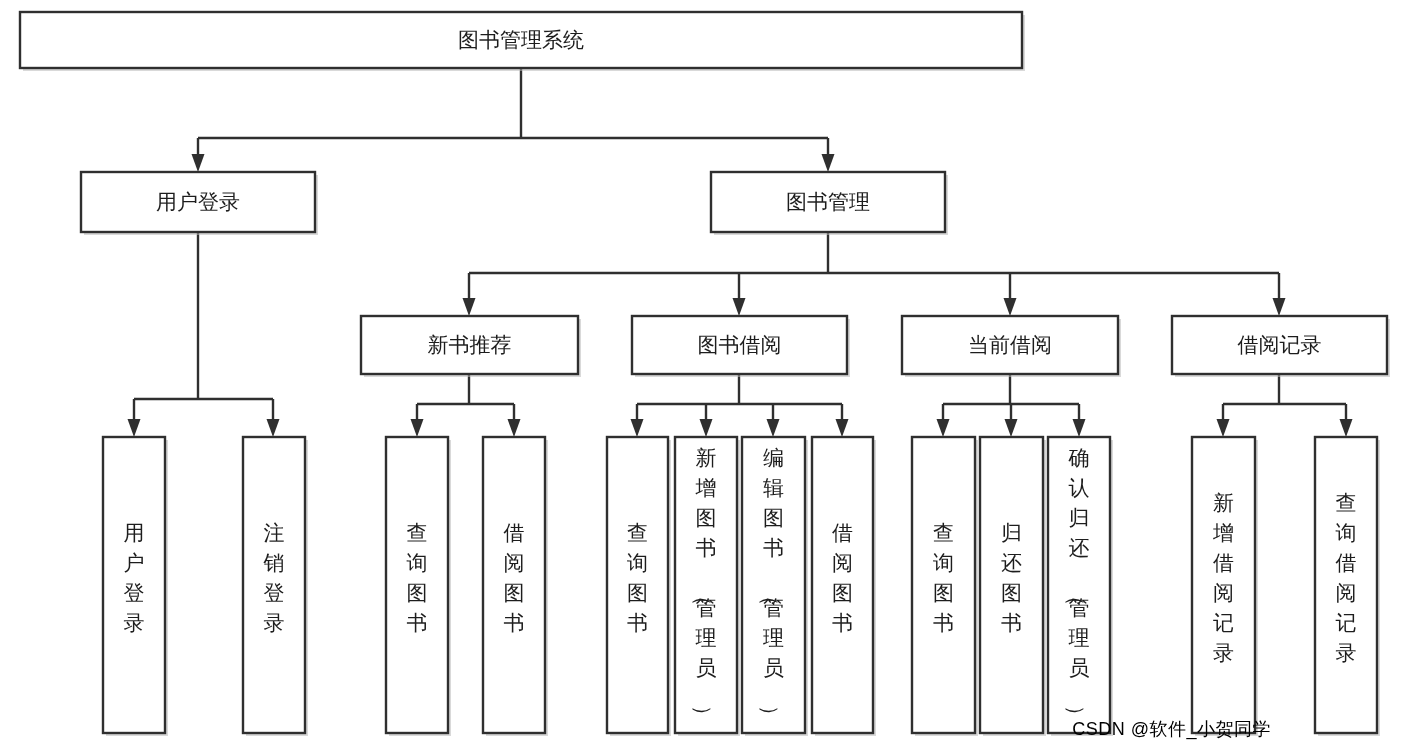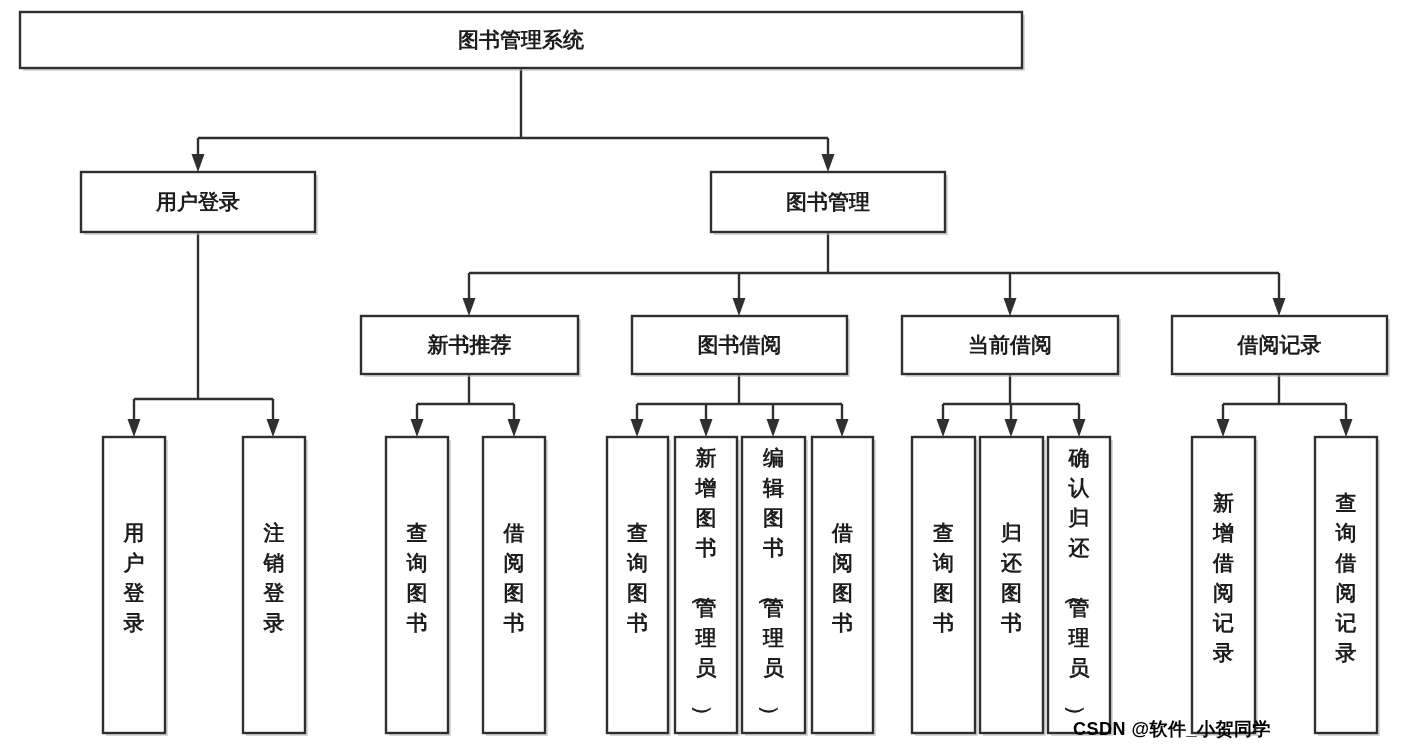--- a/index.html
+++ b/index.html
@@ -12,21 +12,20 @@
     width: 1405px;
     height: 747px;
     font-family: "Liberation Sans", "DejaVu Sans", sans-serif;
     position: relative;
     overflow: hidden;
   }
   #diagram-root {
     position: relative;
     width: 1285px;
     height: 747px;
-    font-weight: bold;
   }
   svg.diagram-canvas {
     position: absolute;
     top: 0;
     left: 0;
     width: 1405px;
     height: 747px;
     display: block;
   }
   .node-box {

